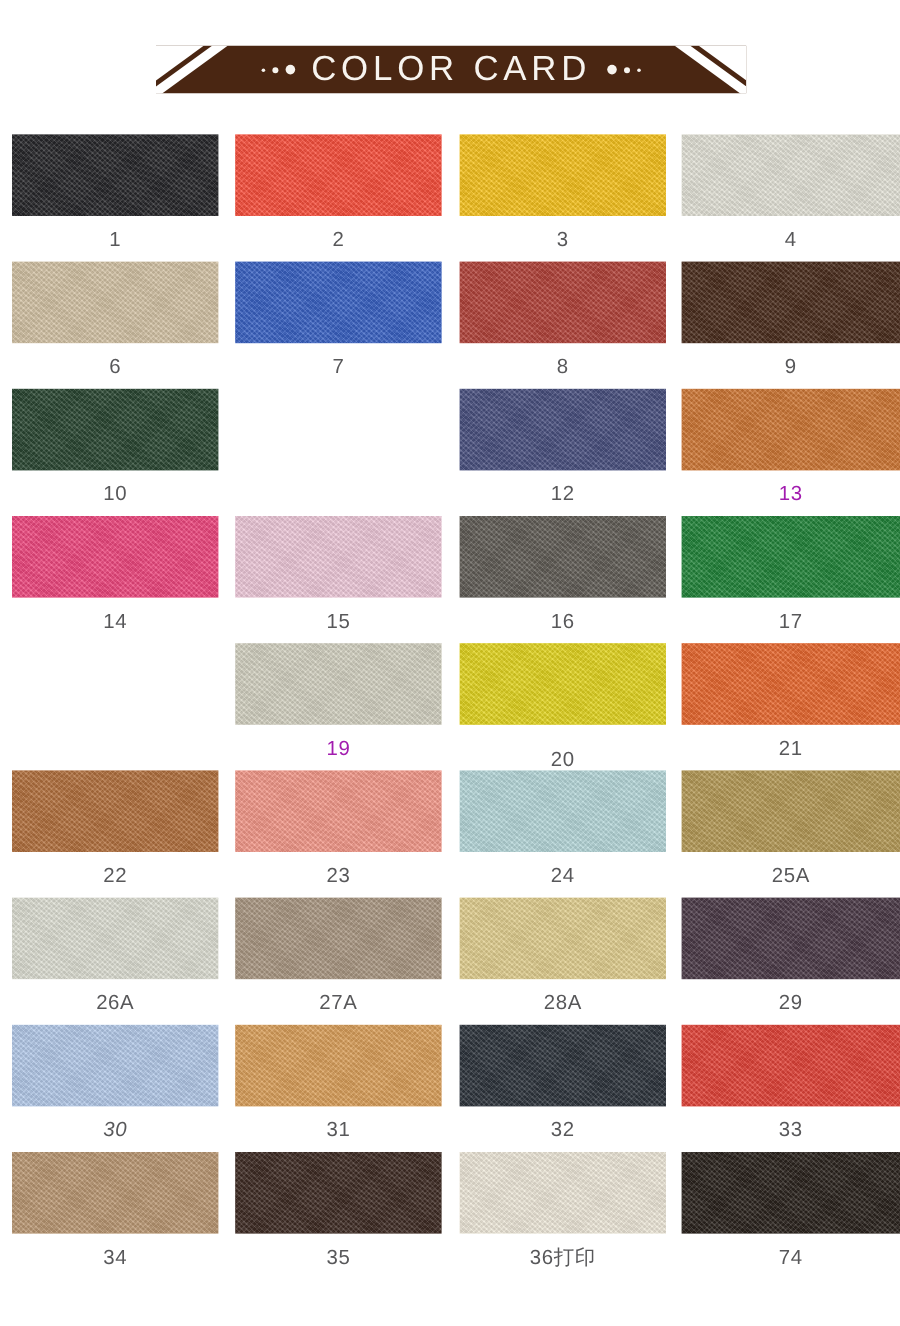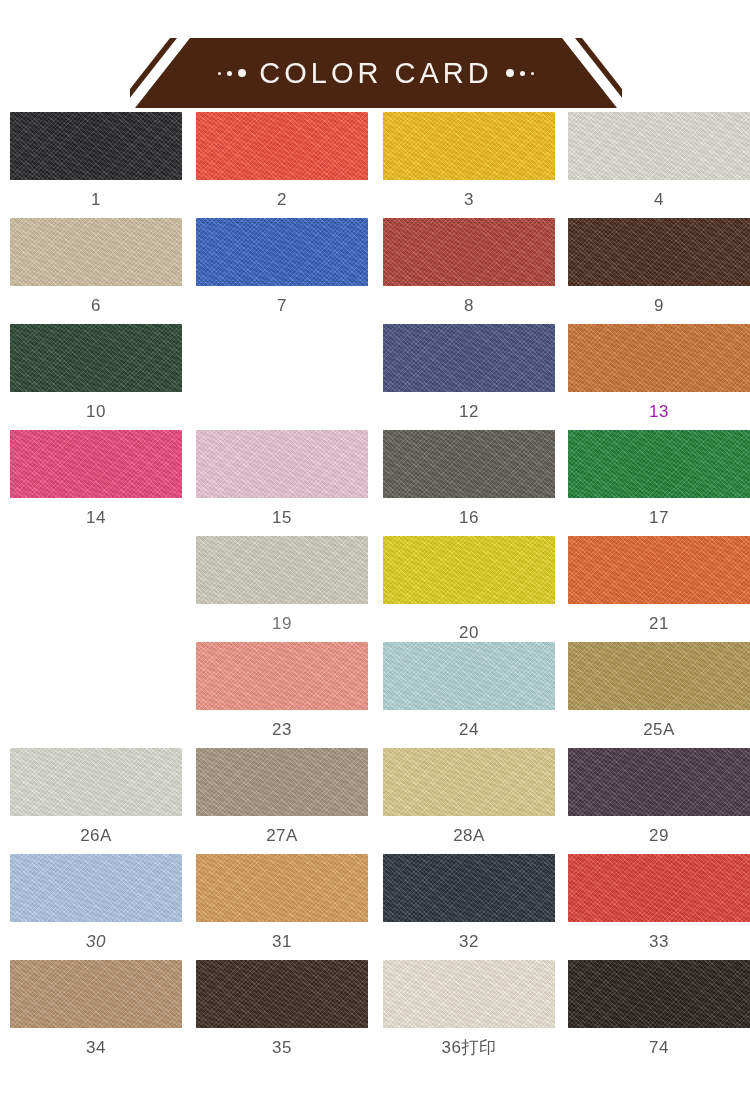--- a/index.html
+++ b/index.html
@@ -18,21 +18,21 @@
     background: #ffffff;
     overflow: hidden;
   }
 
   
   .banner-wrap {
     position: absolute;
     left: 130px;
     top: 38px;
     width: 492px;
-    height: 70px;
+    height: 40px;
   }
   .banner-shape {
     position: absolute;
     inset: 0;
     width: 100%;
     height: 100%;
   }
   .banner-label {
     position: absolute;
     inset: 0;
@@ -232,32 +232,36 @@
           <div class="label" style="color: rgb(88, 88, 90);">16</div>
         </div>
         <div class="cell c3">
           <div class="swatch" style="background-color: rgb(34, 132, 58);"></div>
           <div class="label" style="color: rgb(88, 88, 90);">17</div>
         </div>
       </div>
       <div class="row">
         <div class="cell c1">
           <div class="swatch" style="background-color: rgb(212, 210, 194);"></div>
-          <div class="label" style="color: #737373;">19</div>
+          <div class="label" style="color: #a21caf;">19</div>
         </div>
         <div class="cell c2">
           <div class="swatch" style="background-color: rgb(227, 213, 32);"></div>
           <div class="label" style="color: rgb(88, 88, 90); margin-top: 20px;">20</div>
         </div>
         <div class="cell c3">
           <div class="swatch" style="background-color: rgb(233, 104, 47);"></div>
           <div class="label" style="color: rgb(88, 88, 90);">21</div>
         </div>
       </div>
       <div class="row">
+        <div class="cell c0">
+          <div class="swatch" style="background-color: rgb(179, 113, 62);"></div>
+          <div class="label" style="color: rgb(88, 88, 90);">22</div>
+        </div>
         <div class="cell c1">
           <div class="swatch" style="background-color: rgb(244, 153, 138);"></div>
           <div class="label" style="color: rgb(88, 88, 90);">23</div>
         </div>
         <div class="cell c2">
           <div class="swatch" style="background-color: rgb(182, 216, 218);"></div>
           <div class="label" style="color: rgb(88, 88, 90);">24</div>
         </div>
         <div class="cell c3">
           <div class="swatch" style="background-color: rgb(181, 154, 86);"></div>

